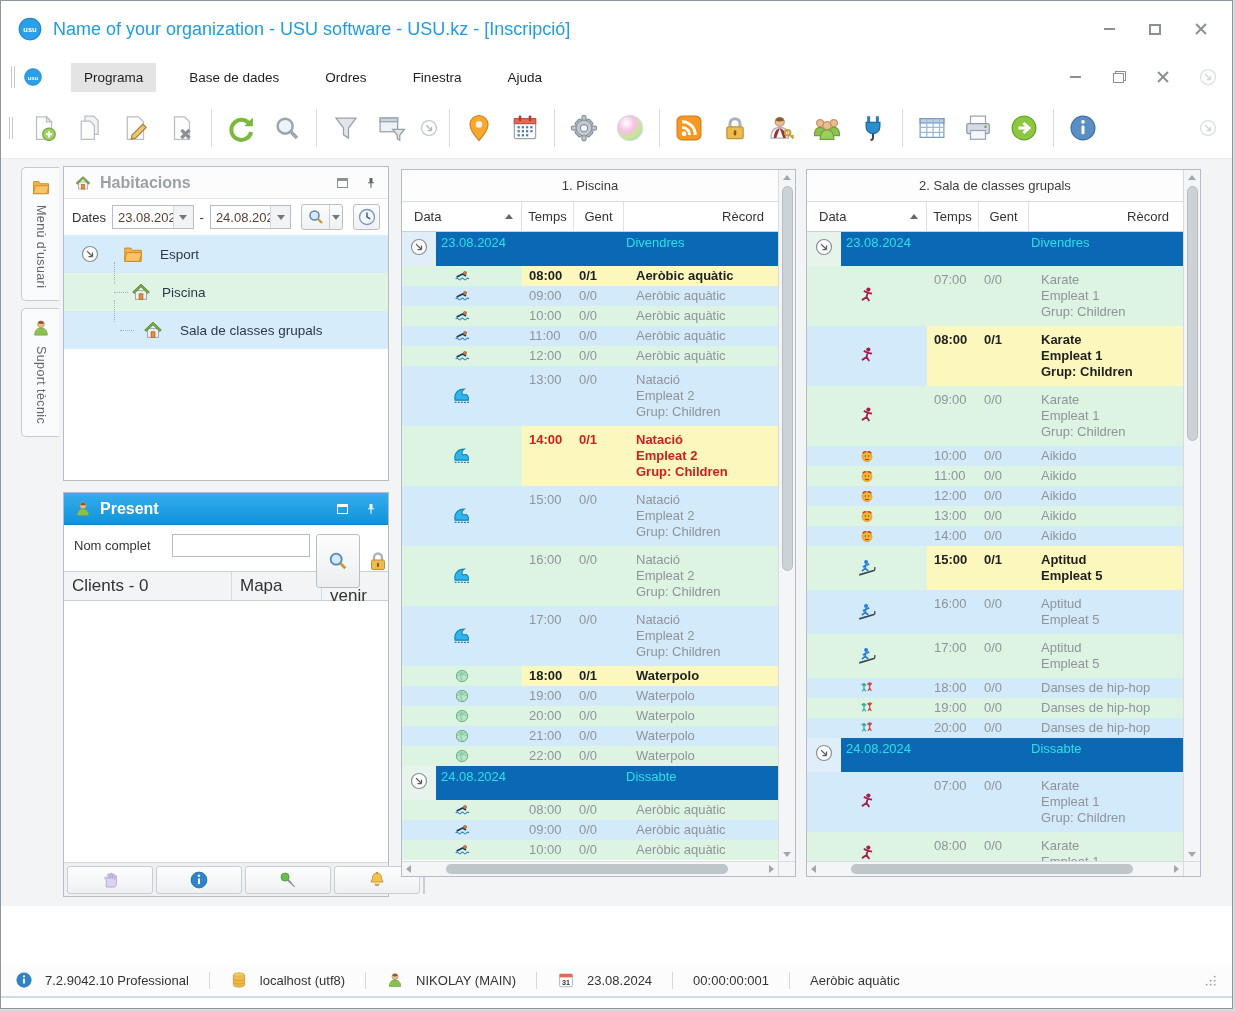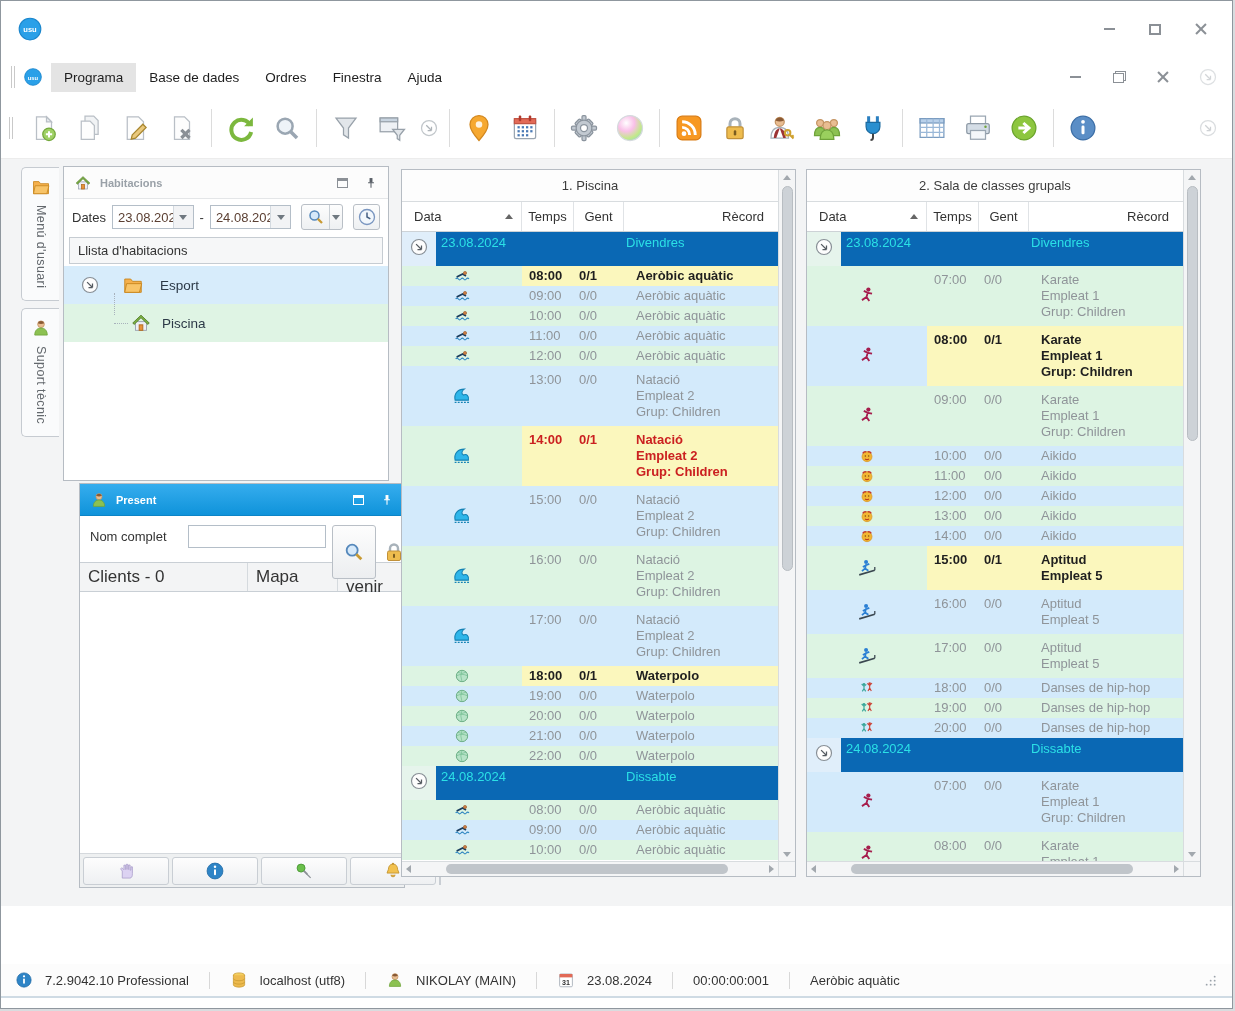--- a/index.html
+++ b/index.html
@@ -22,43 +22,43 @@
   .glyph-x::before,.glyph-x::after{content:"";position:absolute;left:-1px;top:5px;width:14px;height:2px;background:#8b9096;}
   .glyph-x::before{transform:rotate(45deg);}.glyph-x::after{transform:rotate(-45deg);}
   .glyph-restore{position:relative;width:13px;height:12px;}
   .glyph-restore::before{content:"";position:absolute;right:0;top:0;width:9px;height:8px;border:1.5px solid #8b9096;background:#fff;}
   .glyph-restore::after{content:"";position:absolute;left:0;bottom:0;width:9px;height:8px;border:1.5px solid #8b9096;background:#fff;}
 
   
   .menubar{height:40px;display:flex;align-items:center;padding:0 10px;position:relative;}
   .grip{width:4px;height:22px;border-left:1px solid #c9c9c9;border-right:1px solid #c9c9c9;margin-right:8px;}
   .menu-items{display:flex;align-items:center;margin-left:8px;}
-  .menu-item{padding:7px 13px;font-size:13.5px;color:#1e1e1e;cursor:default;}
+  .menu-item{padding:7px 13px;font-size:13.5px;color:#1e1e1e;cursor:default;margin-left:20px;}
   .menu-item.active{background:#e4e4e4;}
   .mdi-controls{margin-left:auto;display:flex;align-items:center;gap:26px;padding-right:4px;}
 
   
   .toolbar{height:62px;display:flex;align-items:center;padding:0 8px;border-bottom:1px solid #ececec;}
   .tbtn{width:46px;height:46px;display:flex;align-items:center;justify-content:center;border-radius:3px;}
   .tbtn-sm{width:28px;height:46px;}
   .tsep{width:1px;height:38px;background:#dcdcdc;margin:0 6px;}
   .toolbar-overflow{margin-left:auto;padding-right:4px;}
 
   
   .main{position:absolute;top:158px;left:0;right:0;height:747px;background:#f3f4f5;}
 
   .side-strip{position:absolute;left:20px;top:8px;width:38px;display:flex;flex-direction:column;gap:7px;}
   .side-tab{border:1px solid #c6cbd1;border-right:none;border-radius:5px 0 0 5px;background:#fafbfc;display:flex;flex-direction:column;align-items:center;padding:9px 0 12px 0;gap:8px;cursor:default;}
   .side-tab .vtext{writing-mode:vertical-rl;font-size:12.5px;color:#63686d;letter-spacing:0.4px;}
 
   .dockpanel{position:absolute;left:62px;width:326px;background:#fff;border:1px solid #b6bcc3;display:flex;flex-direction:column;}
   #hab-panel{top:7px;height:315px;}
-  #present-panel{top:324px;height:405px;margin-left:16px;}
+  #present-panel{top:333px;height:405px;}
   .panel-head{height:32px;display:flex;align-items:center;padding:0 10px;gap:8px;border-bottom:1px solid #e4e6e8;background:#fcfcfc;}
-  .panel-title{font-size:11px;font-weight:bold;color:#9aa1a8;text-align:right;}
+  .panel-title{font-size:16px;font-weight:bold;color:#9aa1a8;text-align:right;}
   .panel-head-btns{margin-left:auto;display:flex;align-items:center;gap:16px;}
   .ph-max{width:11px;height:10px;border:1.5px solid #8b9096;border-top-width:3px;}
   #present-panel .panel-head{background:linear-gradient(#36adee,#0f93da);border-bottom:1px solid #0c84c6;}
   #present-panel .panel-title{color:#fff;}
   #present-panel .ph-max{border-color:#fff;}
 
   .dates-row{height:36px;display:flex;align-items:center;padding:0 8px;gap:6px;font-size:13px;color:#333;}
   .combo{display:flex;align-items:center;height:24px;border:1px solid #b4bec8;background:#fff;width:92px;}
   .combo-text{flex:1;padding-left:5px;font-size:13px;color:#5c4033;white-space:nowrap;overflow:hidden;width:58px;}
   .combo-arrowbox{width:20px;height:100%;display:flex;align-items:center;justify-content:center;background:#f2f3f5;border-left:1px solid #d4dae0;}
@@ -151,20 +151,21 @@
 
 <div class="window">
 
   <div class="titlebar">
     <span class="ic ic26">
         <svg viewBox="0 0 24 24" xmlns="http://www.w3.org/2000/svg">
           <circle cx="12" cy="12" r="10" fill="#2aa0e8" stroke="#1b86cc"></circle>
           <text x="12" y="15" font-size="7" fill="#fff" text-anchor="middle" font-weight="bold" font-family="Liberation Sans,sans-serif">usu</text>
         </svg>
       </span>
+    <span class="title-text">Name of your organization - USU software - USU.kz - [Inscripció]</span>
     <div class="win-controls">
       <div class="wbtn">
           <div class="glyph-min"></div>
         </div>
       <div class="wbtn">
           <div class="glyph-max"></div>
         </div>
       <div class="wbtn">
           <div class="glyph-x"></div>
         </div>
@@ -522,21 +523,20 @@
         </div>
         <div class="tool-sq">
           <span class="ic ic20">
               <svg viewBox="0 0 24 24" xmlns="http://www.w3.org/2000/svg">
                 <circle cx="12" cy="12" r="9" fill="#f2f7fc" stroke="#7a96c0" stroke-width="1.6"></circle>
                 <path d="M12 6.5 V12 l4 2.3" fill="none" stroke="#445f82" stroke-width="1.8"></path>
               </svg>
             </span>
         </div>
       </div>
-      <div class="list-header">Llista d'habitacions</div>
       <div class="tree" id="rooms-tree">
           <div class="tree-row bg-blue">
             <div style="width: 10px;"></div>
             <span class="ic ic20">
               <svg viewBox="0 0 24 24" xmlns="http://www.w3.org/2000/svg">
                 <circle cx="12" cy="12" r="9" fill="#fdfdfd" stroke="#888f96" stroke-width="1.4"></circle>
                 <path d="M8.5 8.5 L15 15 M15 15 v-4.8 M15 15 h-4.8" fill="none" stroke="#555b61" stroke-width="1.5"></path>
               </svg>
             </span>
             <div style="width: 10px;"></div>
@@ -553,20 +553,33 @@
             <div style="width: 50px;"></div>
             <div class="tree-stub"></div>
             <span class="ic ic22">
               <svg viewBox="0 0 24 24" xmlns="http://www.w3.org/2000/svg">
                 <rect x="6" y="10.5" width="12" height="9.5" fill="#edeff5" stroke="#9aa2b0"></rect>
                 <path d="M3 12 L12 3.5 L21 12 l-1.6 1.5 L12 6.2 l-7.4 7.3 z" fill="#7cb342" stroke="#567d2e"></path>
                 <rect x="10" y="14" width="4" height="6" fill="#e8923a" stroke="#b06a1e"></rect>
               </svg>
             </span>
             <span class="tree-label">Piscina</span>
+          </div>
+          <div class="tree-row bg-blue">
+            <div class="tree-connector" style="height: 60%; top: -30%;"></div>
+            <div style="width: 50px;"></div>
+            <div class="tree-stub"></div>
+            <span class="ic ic22">
+              <svg viewBox="0 0 24 24" xmlns="http://www.w3.org/2000/svg">
+                <rect x="6" y="10.5" width="12" height="9.5" fill="#edeff5" stroke="#9aa2b0"></rect>
+                <path d="M3 12 L12 3.5 L21 12 l-1.6 1.5 L12 6.2 l-7.4 7.3 z" fill="#7cb342" stroke="#567d2e"></path>
+                <rect x="10" y="14" width="4" height="6" fill="#e8923a" stroke="#b06a1e"></rect>
+              </svg>
+            </span>
+            <span class="tree-label">Sala de classes grupals</span>
           </div>
         </div>
     </div>
 
     <div class="dockpanel" id="present-panel">
       <div class="panel-head">
         <span class="ic ic18">
             <svg viewBox="0 0 24 24" xmlns="http://www.w3.org/2000/svg">
               <circle cx="12" cy="7.5" r="4" fill="#e9bd92" stroke="#c49463"></circle>
               <path d="M8.2 6.3 a4 4 0 0 1 7.6 0 c-2.4 1.2 -5.2 1.2 -7.6 0" fill="#8a5a34"></path>

